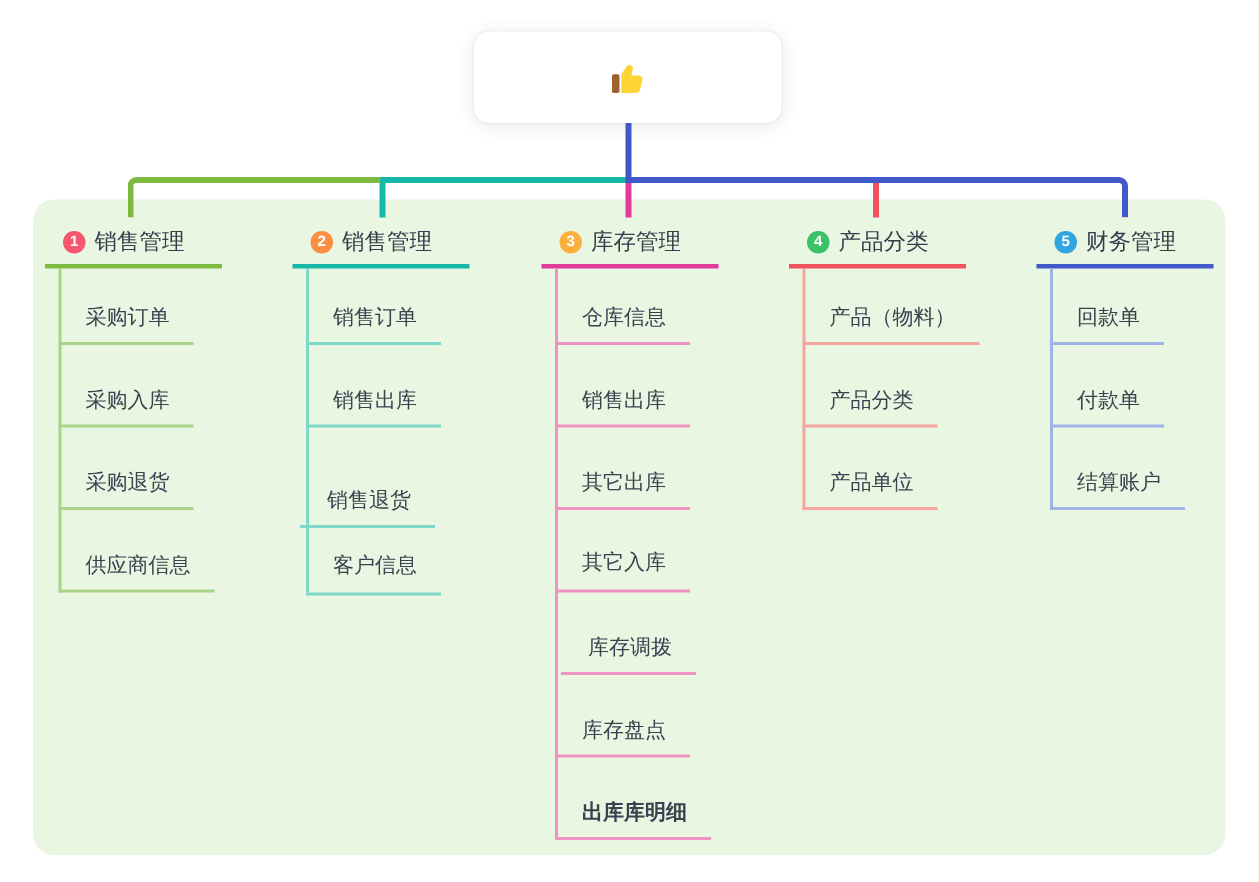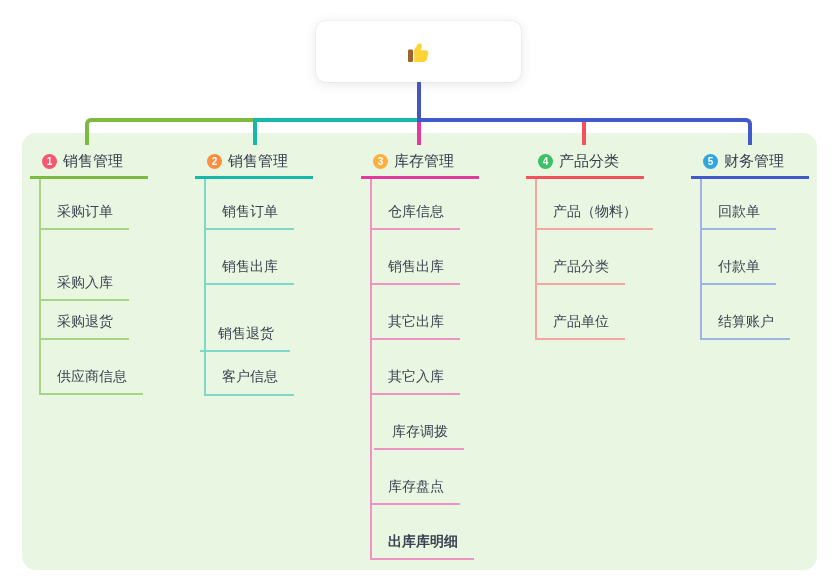--- a/index.html
+++ b/index.html
@@ -53,21 +53,21 @@
       <div class="line" style="left: 417px; top: 82px; width: 4px; height: 40px; background: rgb(68, 86, 197);"></div>
     </div>
   <div id="branches">
       <div class="branch-header" style="left: 30px;">
         <div class="badge" style="background: rgb(244, 87, 110);">1</div>
         <div>销售管理</div>
       </div>
       <div class="underline" style="left: 30px; width: 118px; background: rgb(124, 187, 63);"></div>
       <div class="trunk" style="left: 39px; top: 179px; height: 216px; background: rgb(168, 212, 136);"></div>
       <div class="child" style="left: 39px; top: 201px; border-bottom: 2px solid rgb(168, 212, 136);"><div style="display: inline;">采购订单</div></div>
-      <div class="child" style="left: 39px; top: 272px; border-bottom: 2px solid rgb(168, 212, 136);"><div style="display: inline;">采购入库</div></div>
+      <div class="child" style="left: 39px; top: 256px; border-bottom: 2px solid rgb(168, 212, 136);"><div style="display: inline;">采购入库</div></div>
       <div class="child" style="left: 39px; top: 311px; border-bottom: 2px solid rgb(168, 212, 136);"><div style="display: inline;">采购退货</div></div>
       <div class="child" style="left: 39px; top: 366px; border-bottom: 2px solid rgb(168, 212, 136);"><div style="display: inline;">供应商信息</div></div>
       <div class="branch-header" style="left: 195px;">
         <div class="badge" style="background: rgb(250, 142, 65);">2</div>
         <div>销售管理</div>
       </div>
       <div class="underline" style="left: 195px; width: 118px; background: rgb(22, 185, 167);"></div>
       <div class="trunk" style="left: 204px; top: 179px; height: 216px; background: rgb(127, 215, 202);"></div>
       <div class="child" style="left: 204px; top: 201px; border-bottom: 2px solid rgb(127, 215, 202);"><div style="display: inline;">销售订单</div></div>
       <div class="child" style="left: 204px; top: 256px; border-bottom: 2px solid rgb(127, 215, 202);"><div style="display: inline;">销售出库</div></div>
@@ -75,21 +75,21 @@
       <div class="child" style="left: 204px; top: 366px; border-bottom: 2px solid rgb(127, 215, 202);"><div style="display: inline; font-family: Liberation Mono, monospace;">客户信息</div></div>
       <div class="branch-header" style="left: 361px;">
         <div class="badge" style="background: rgb(251, 176, 62);">3</div>
         <div>库存管理</div>
       </div>
       <div class="underline" style="left: 361px; width: 118px; background: rgb(226, 58, 155);"></div>
       <div class="trunk" style="left: 370px; top: 179px; height: 381px; background: rgb(239, 146, 196);"></div>
       <div class="child" style="left: 370px; top: 201px; border-bottom: 2px solid rgb(239, 146, 196);"><div style="display: inline;">仓库信息</div></div>
       <div class="child" style="left: 370px; top: 256px; border-bottom: 2px solid rgb(239, 146, 196);"><div style="display: inline;">销售出库</div></div>
       <div class="child" style="left: 370px; top: 311px; border-bottom: 2px solid rgb(239, 146, 196);"><div style="display: inline;">其它出库</div></div>
-      <div class="child" style="left: 370px; top: 366px; border-bottom: 2px solid rgb(239, 146, 196);"><div style="display: inline;">其它入库</div></div>
+      <div class="child" style="left: 370px; top: 366px; border-bottom: 2px solid rgb(239, 146, 196); font-family: Liberation Serif, serif;"><div style="display: inline;">其它入库</div></div>
       <div class="child" style="left: 374px; top: 421px; border-bottom: 2px solid rgb(239, 146, 196);"><div style="display: inline;">库存调拨</div></div>
       <div class="child" style="left: 370px; top: 476px; border-bottom: 2px solid rgb(239, 146, 196);"><div style="display: inline;">库存盘点</div></div>
       <div class="child" style="left: 370px; top: 531px; border-bottom: 2px solid rgb(239, 146, 196);"><div style="display: inline; font-weight: bold;">出库库明细</div></div>
       <div class="branch-header" style="left: 526px;">
         <div class="badge" style="background: rgb(59, 193, 102);">4</div>
         <div>产品分类</div>
       </div>
       <div class="underline" style="left: 526px; width: 118px; background: rgb(242, 82, 91);"></div>
       <div class="trunk" style="left: 535px; top: 179px; height: 161px; background: rgb(245, 166, 161);"></div>
       <div class="child" style="left: 535px; top: 201px; border-bottom: 2px solid rgb(245, 166, 161);"><div style="display: inline;">产品（物料）</div></div>

